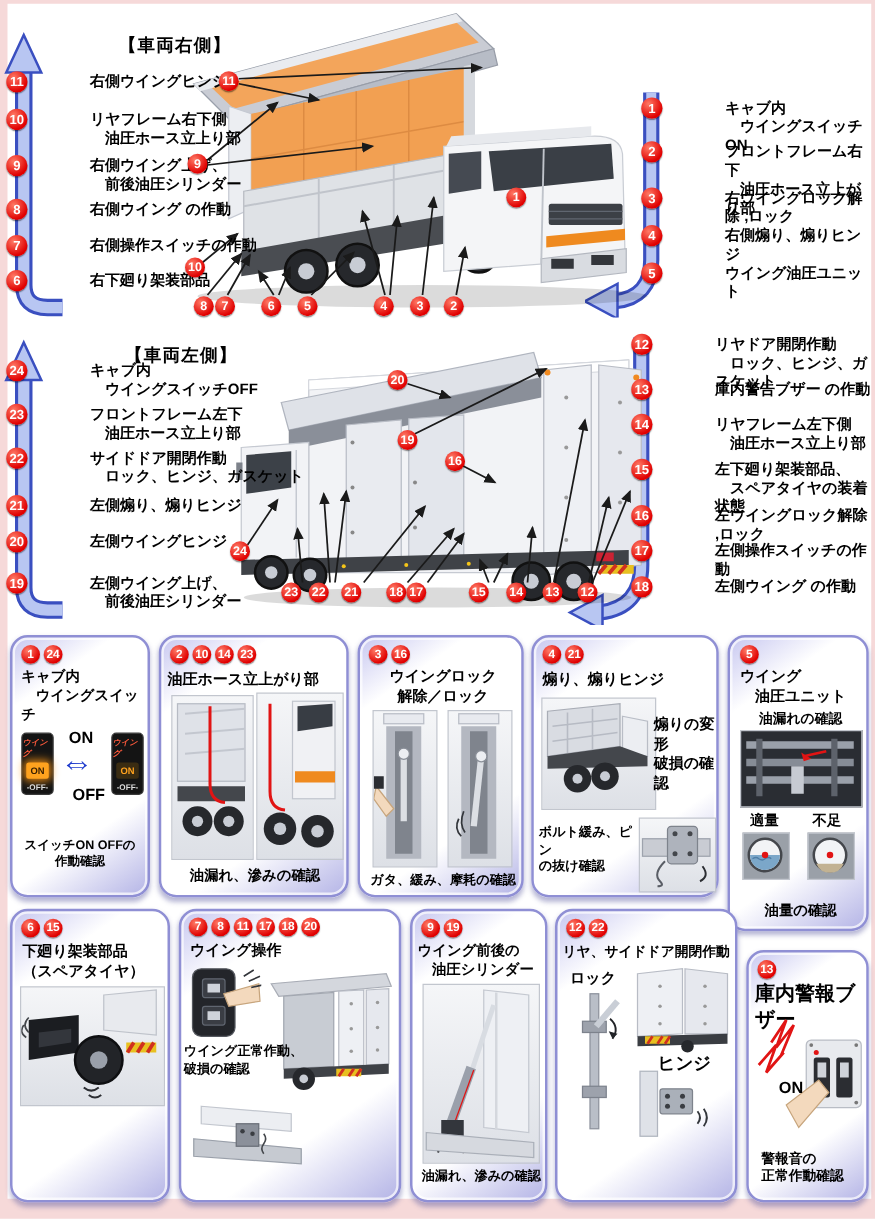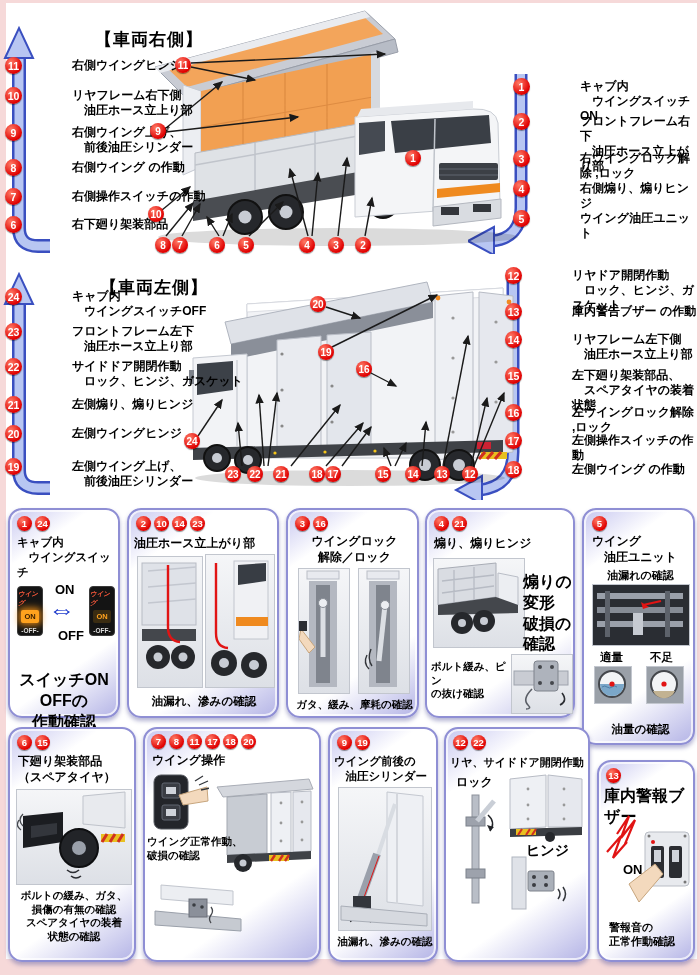--- a/index.html
+++ b/index.html
@@ -4,21 +4,21 @@
 <style>
   html,body{margin:0;padding:0;}
   body{
     width:700px;height:975px;position:relative;overflow:hidden;
     background:#f6d9d9;
     font-family:"Liberation Sans","DejaVu Sans",sans-serif;
     color:#000;
   }
   .canvas{position:absolute;left:6px;top:3px;width:691px;height:956px;background:#ffffff;}
   .abs{position:absolute;}
-  .sec-title{position:absolute;font-size:17px;font-weight:bold;letter-spacing:1px;font-family:Liberation Mono, monospace;}
+  .sec-title{position:absolute;font-size:14px;font-weight:bold;letter-spacing:1px;font-family:Liberation Mono, monospace;}
   
   .badge{
     width:17px;height:17px;min-width:17px;border-radius:50%;
     background:radial-gradient(circle at 35% 30%,#ff7a66,#e00000 70%);
     color:#fff;font-size:10.5px;font-weight:bold;
     display:flex;align-items:center;justify-content:center;
     box-shadow:0 1px 1px rgba(0,0,0,.45);
   }
   .tbadge{position:absolute;width:16px;height:16px;min-width:16px;font-size:10px;z-index:6;}
   .pbadge{width:15px;height:15px;min-width:15px;font-size:9.5px;}
@@ -369,21 +369,21 @@
     <span class="sw-off">-OFF-</span>
   </div>
   <div class="onoff" style="left:45px;top:72px;">ON</div>
   <div class="dbl-arrow" style="left:38px;top:90px;">⇔</div>
   <div class="onoff" style="left:48px;top:118px;">OFF</div>
   <div class="sw" style="left:79px;top:76px;">
     <span class="sw-brand">ウイング</span>
     <span class="sw-on dim">ON</span>
     <span class="sw-off">-OFF-</span>
   </div>
-  <div class="pnote" style="left:2px;top:160px;width:104px;font-size:16px;">スイッチON OFFの
+  <div class="pnote" style="left:2px;top:160px;width:104px;font-size:10px;">スイッチON OFFの
 作動確認</div>
 </div>
 
 <div class="panel" style="left:127px;top:508px;width:152px;height:210px;">
   <div class="pnums" style="left:7px;top:6px;">
     <span class="badge pbadge">2</span>
     <span class="badge pbadge">10</span>
     <span class="badge pbadge">14</span>
     <span class="badge pbadge">23</span>
   </div>
@@ -457,21 +457,21 @@
       <polygon points="4,10 62,4 62,38 4,46" fill="#d9dce2" stroke="#a9adb6"></polygon>
       <path d="M8,22 L60,16 M8,34 L60,27 M20,11 L20,44 M40,8 L40,41" stroke="#b7bbc4" stroke-width="1.3"></path>
       <polygon points="64,14 84,18 84,46 64,42" fill="#eceef2" stroke="#b9bdc6"></polygon>
       <polygon points="4,46 62,38 84,46 84,54 4,56" fill="#44474c"></polygon>
       <circle cx="28" cy="64" r="11" fill="#26282c"></circle>
         <circle cx="28" cy="64" r="4" fill="#c8ccd4"></circle>
       <circle cx="50" cy="62" r="11" fill="#26282c"></circle>
         <circle cx="50" cy="62" r="4" fill="#c8ccd4"></circle>
     </svg>
   </div>
-  <div class="pcap" style="left:96px;top:62px;width:52px;font-size:16px;">煽りの変形
+  <div class="pcap" style="left:96px;top:62px;width:52px;font-size:12px;">煽りの変形
 破損の確認</div>
   <div class="pcap" style="left:4px;top:150px;width:82px;font-size:10.5px;">ボルト緩み、ピン
 の抜け確認</div>
   <div class="photo" style="left:84px;top:144px;width:60px;height:58px;">
     <svg width="58" height="56" viewBox="0 0 58 56">
       <rect x="2" y="16" width="54" height="14" fill="#c9ccd3" stroke="#9ea3ad"></rect>
       <rect x="22" y="6" width="24" height="30" rx="3" fill="#aeb3bc" stroke="#7e838c"></rect>
       <circle cx="28" cy="12" r="2" fill="#44474c"></circle>
         <circle cx="40" cy="12" r="2" fill="#44474c"></circle>
       <circle cx="28" cy="28" r="2" fill="#44474c"></circle>
@@ -534,24 +534,20 @@
       <polygon points="6,26 46,22 46,52 6,58" fill="#1b1d21"></polygon>
       <polygon points="14,36 40,33 40,44 14,48" fill="#33363c"></polygon>
       <circle cx="62" cy="58" r="19" fill="#222428" stroke="#0e0f11" stroke-width="2"></circle>
       <circle cx="62" cy="58" r="7" fill="#9aa0aa"></circle>
       <path d="M50,80 q6,5 12,0 M54,86 q5,4 10,0" stroke="#2b2d32" stroke-width="1.6" fill="none"></path>
       <rect x="84" y="44" width="24" height="8" fill="#e8c020"></rect>
       <path d="M90,44 l-5,8 M98,44 l-5,8 M106,44 l-5,8" stroke="#d03020" stroke-width="3"></path>
       <path d="M2,30 q-4,6 2,10 M6,24 q-6,6 0,12" stroke="#44474c" stroke-width="1.3" fill="none"></path>
     </svg>
   </div>
-  <div class="pnote" style="left:2px;top:160px;width:124px;font-size:10.5px;">ボルトの緩み、ガタ、
-損傷の有無の確認
-スペアタイヤの装着
-状態の確認</div>
 </div>
 
 <div class="panel" style="left:143px;top:727px;width:178px;height:235px;">
   <div class="pnums" style="left:6px;top:5px;">
     <span class="badge pbadge">7</span>
     <span class="badge pbadge">8</span>
     <span class="badge pbadge">11</span>
     <span class="badge pbadge">17</span>
     <span class="badge pbadge">18</span>
     <span class="badge pbadge">20</span>

